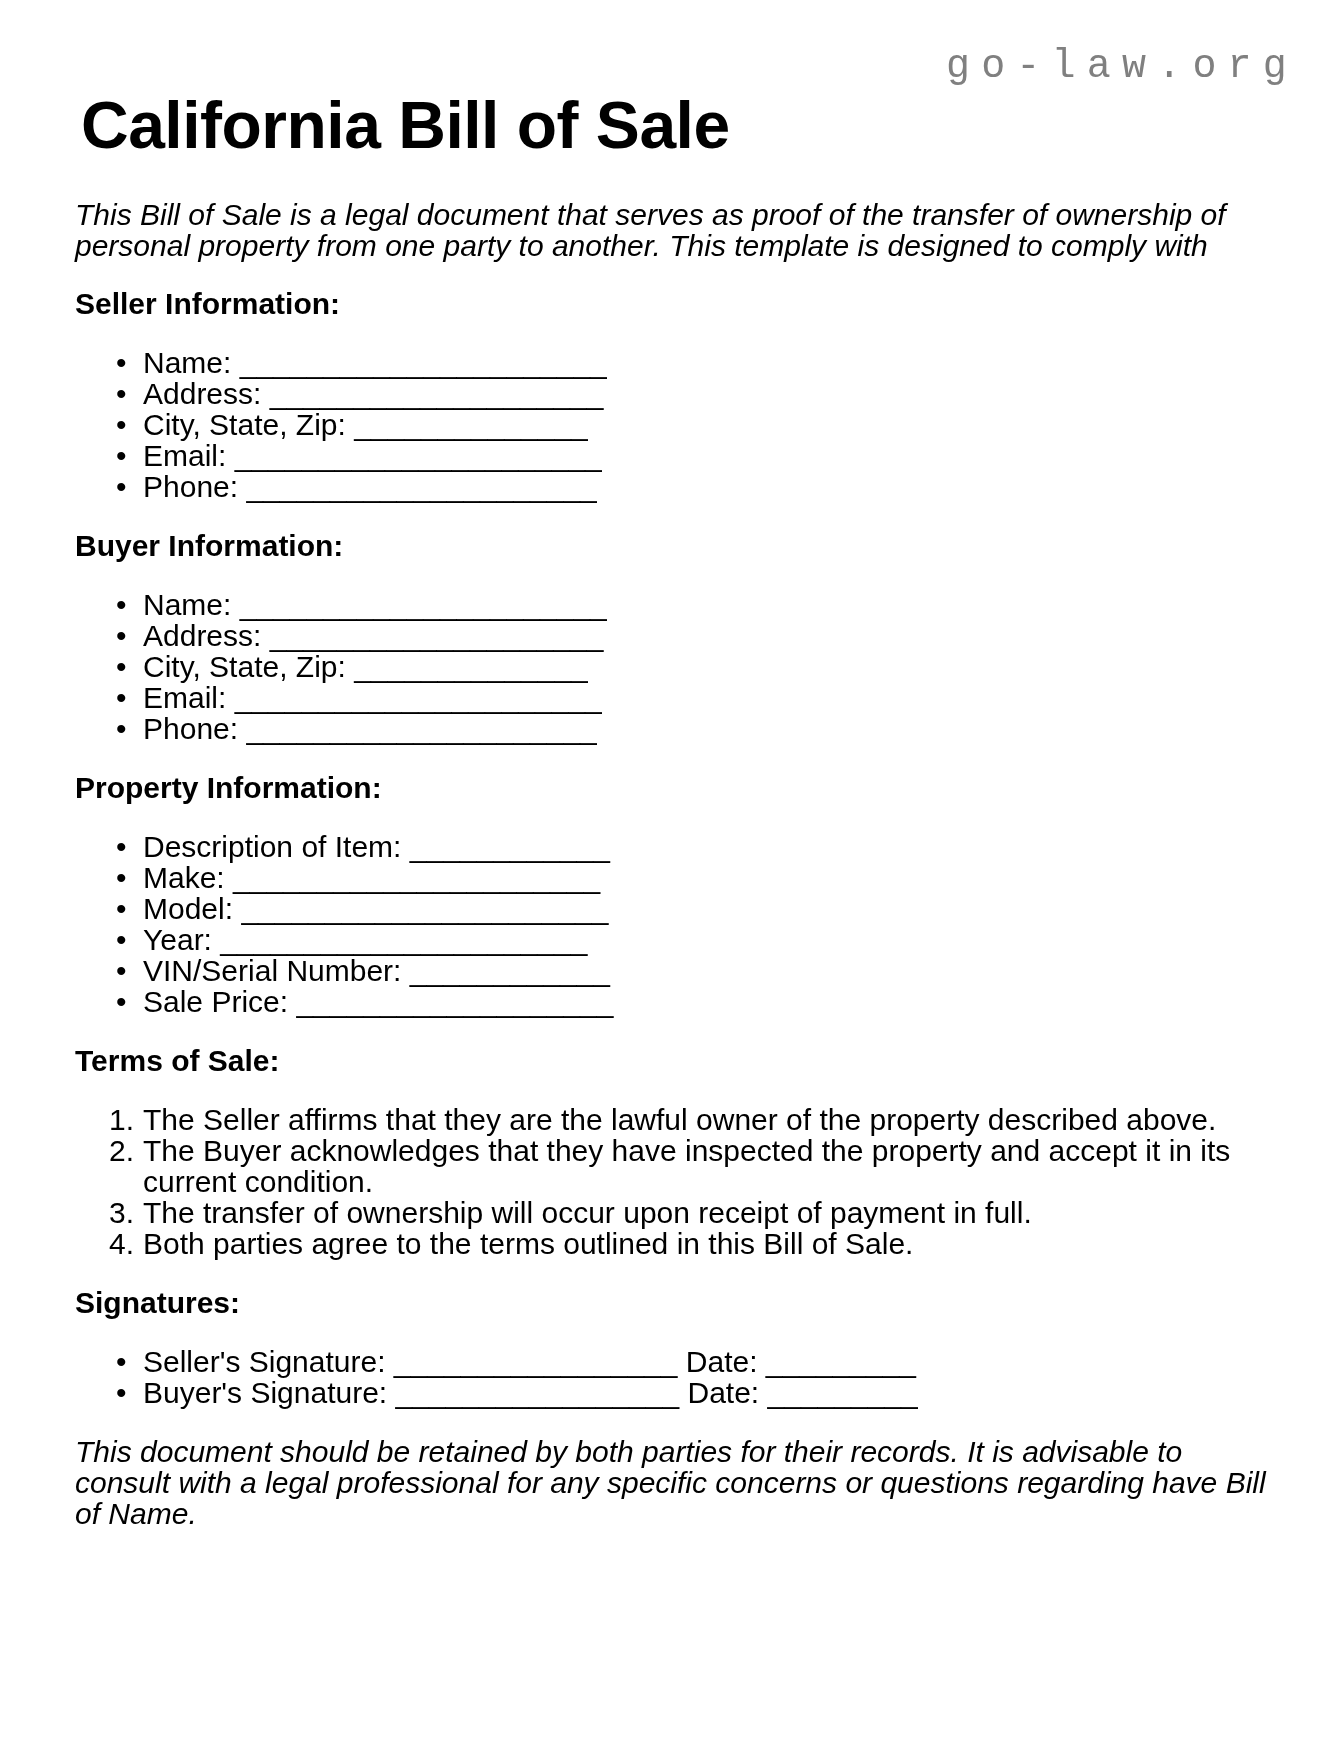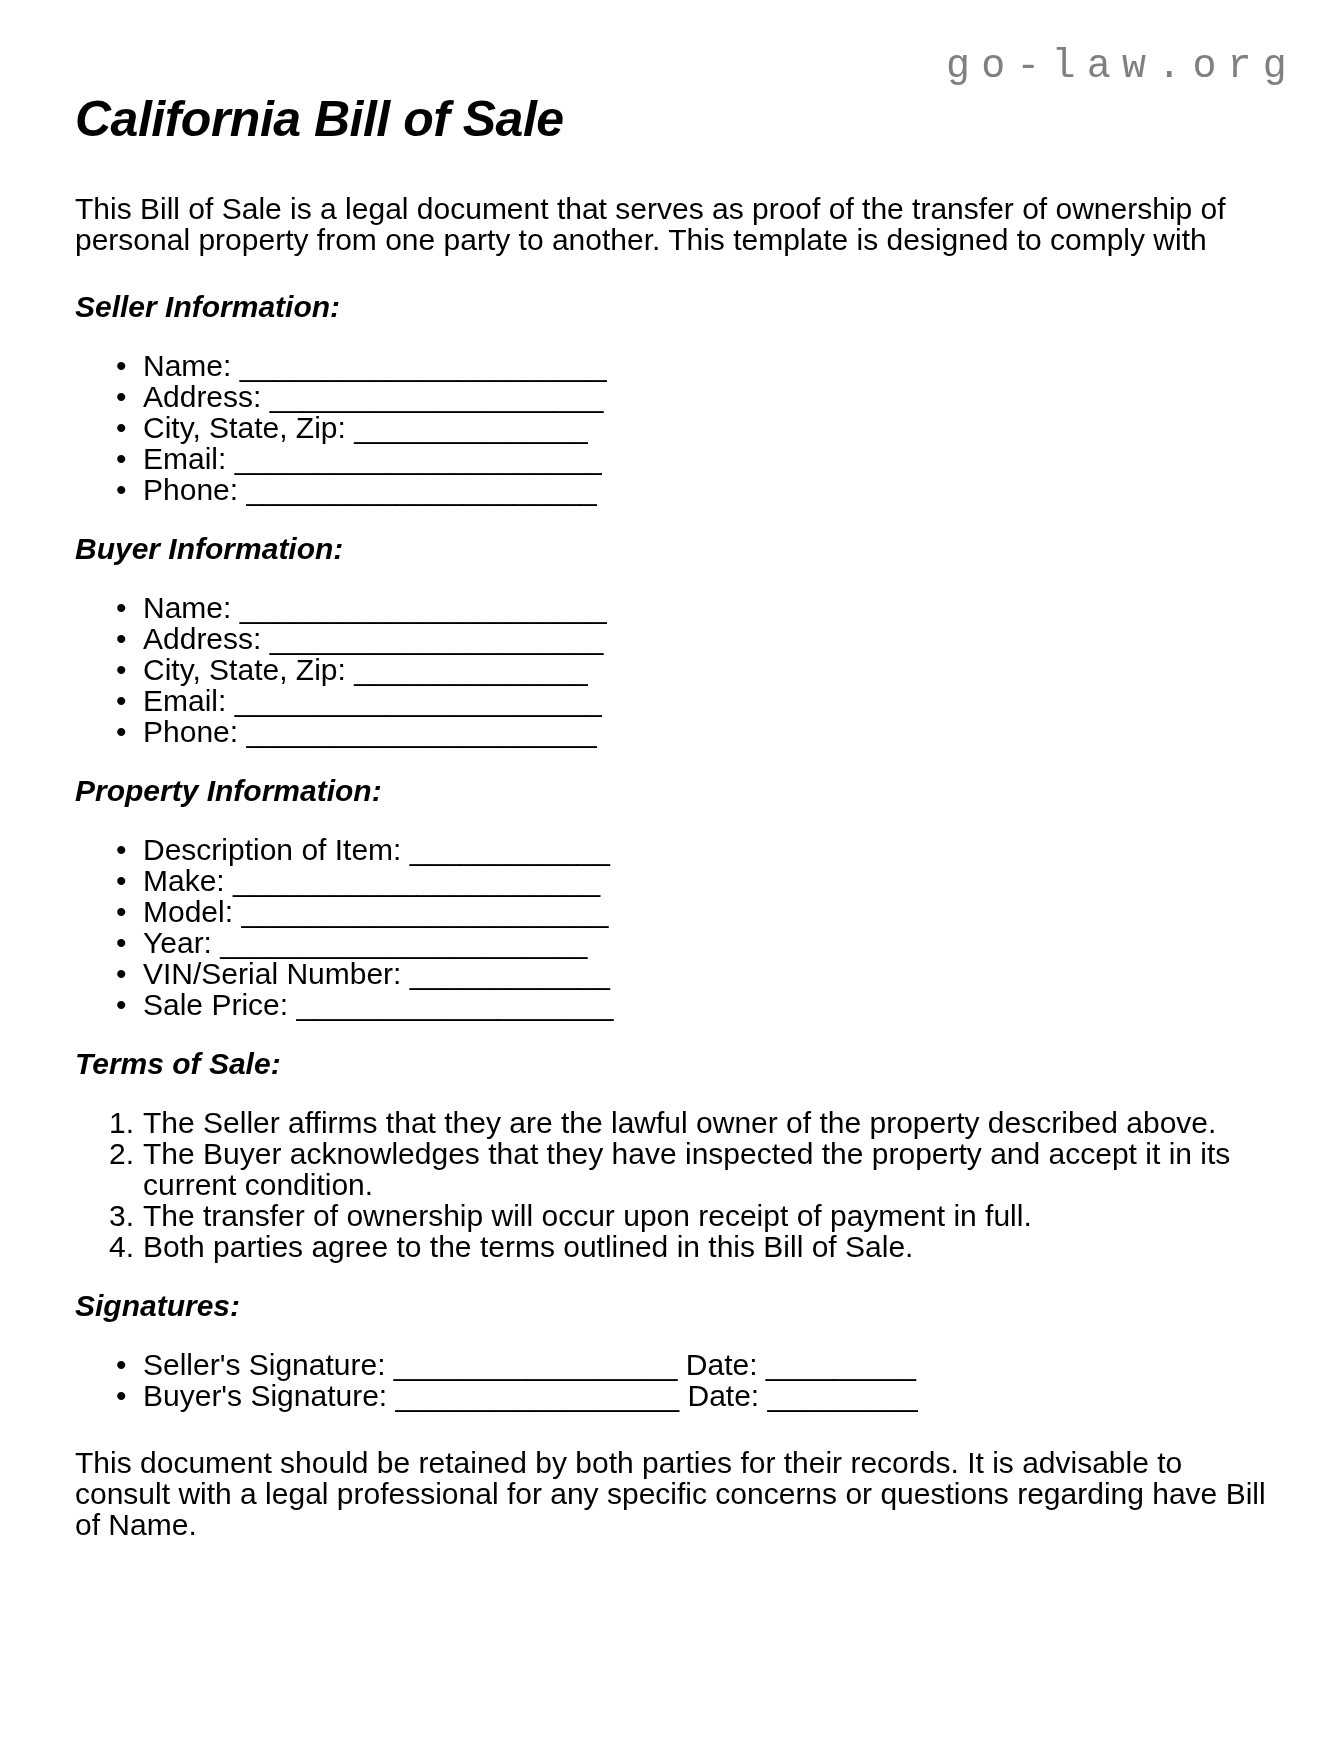--- a/index.html
+++ b/index.html
@@ -20,36 +20,34 @@
   .brand {
     font-family: "Liberation Mono", "DejaVu Sans Mono", monospace;
     font-size: 40px;
     line-height: 38px;
     letter-spacing: 0.28em;
     color: #808080;
     text-align: right;
     white-space: nowrap;
   }
   h1.doc-title {
-    font-size: 50px;
+    font-size: 66px;
     line-height: 66px;
     font-weight: bold;
-    margin: 0;
+    margin: 6px;
     letter-spacing: -0.5px;
-    font-style: italic;
   }
-  p.para { margin: 36px 0; }
+  p.para { margin: 27px 0; font-style: italic; }
   p.para.intro { margin-top: 41px; }
   .para .line { white-space: nowrap; }
   h3.sec-heading {
     font-size: 30px;
     line-height: 31px;
     font-weight: bold;
     margin: 16px 0;
-    font-style: italic;
   }
   ul.dash-list, ol.num-list {
     margin: 28px 0;
     padding: 0 0 0 41px;
     list-style: none;
   }
   ul.dash-list > li {
     position: relative;
     padding-left: 27px;
     white-space: nowrap;

